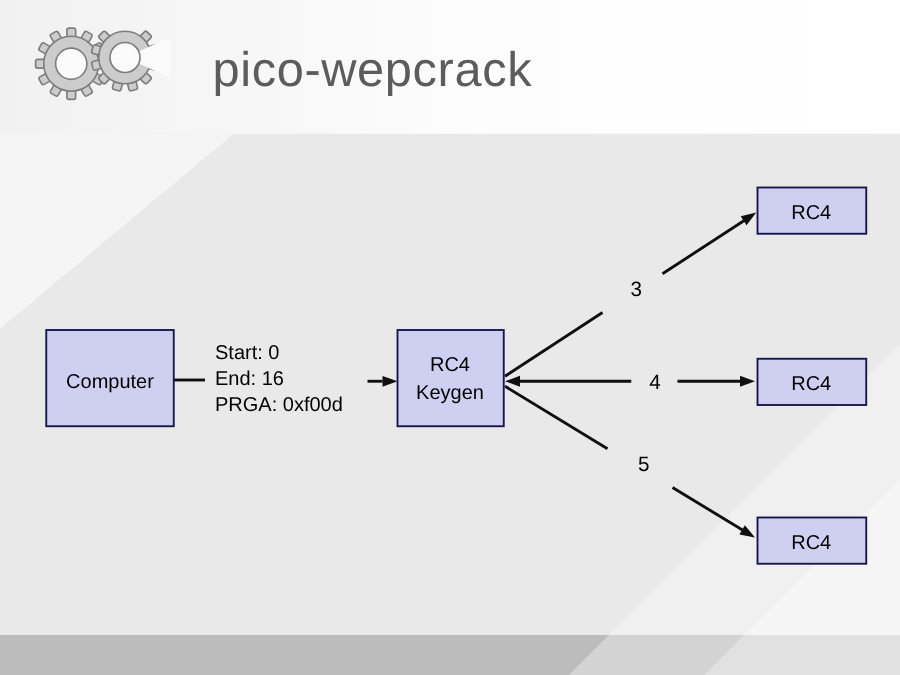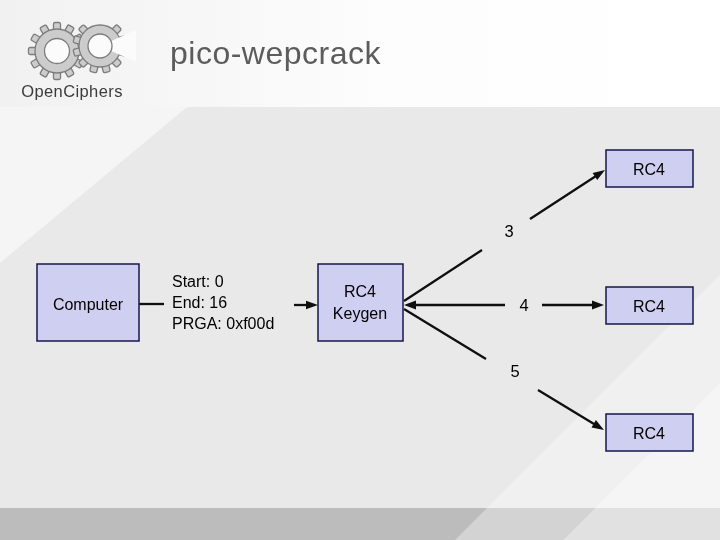--- a/index.html
+++ b/index.html
@@ -9,21 +9,21 @@
     background:#e9e9e9;
   }
   .layer{position:absolute;left:0;top:0;width:720px;height:540px;}
   .logo{position:absolute;left:10px;top:6px;width:132px;height:100px;}
   .logo-caption{
     position:absolute;left:0px;top:76px;width:124px;text-align:center;
     font-size:16.5px;letter-spacing:0.4px;color:#3c3c3c;
   }
   .title{
     position:absolute;left:170px;top:36px;margin:0;
-    font-size:32px;font-weight:400;color:#5c5c5c;line-height:1.1;
+    font-size:39px;font-weight:400;color:#5c5c5c;line-height:1.1;
     letter-spacing:0.5px;white-space:nowrap;
   }
   .diagram text{
     font-family:"Liberation Sans",sans-serif;
     fill:#000000;font-size:16px;
   }
   .diagram .node{stroke:#16164b;stroke-width:1.5px;}
   .diagram .edge{stroke:#0f0f0f;stroke-width:2.3px;fill:none;}
   .diagram .arrowhead{fill:#0f0f0f;stroke:none;}
   .diagram .edge-label{font-size:16.5px;}
@@ -82,21 +82,20 @@
           <rect x="-3.5" y="-27" width="7" height="9" rx="1.5" transform="rotate(225)"></rect>
           <rect x="-3.5" y="-27" width="7" height="9" rx="1.5" transform="rotate(255)"></rect>
           <rect x="-3.5" y="-27" width="7" height="9" rx="1.5" transform="rotate(285)"></rect>
           <rect x="-3.5" y="-27" width="7" height="9" rx="1.5" transform="rotate(315)"></rect>
         </g>
         <circle r="21"></circle>
         <path d="M 0 0 L 36 -16 L 36 16 Z" fill="#fbfbfb" stroke="none"></path>
         <circle r="12" fill="#fbfbfb"></circle>
       </g>
     </svg>
-    <div class="logo-caption">OpenCiphers</div>
   </div>
 
   <h1 class="title">pico-wepcrack</h1>
 
   <svg class="layer diagram" viewBox="0 0 720 540">
 
     <path class="edge" d="M139,304 L164,304"></path>
 
     <path class="edge" d="M294,305 L306,305"></path>
     <polygon class="arrowhead" points="318,305 306,300.7 306,309.3"></polygon>

